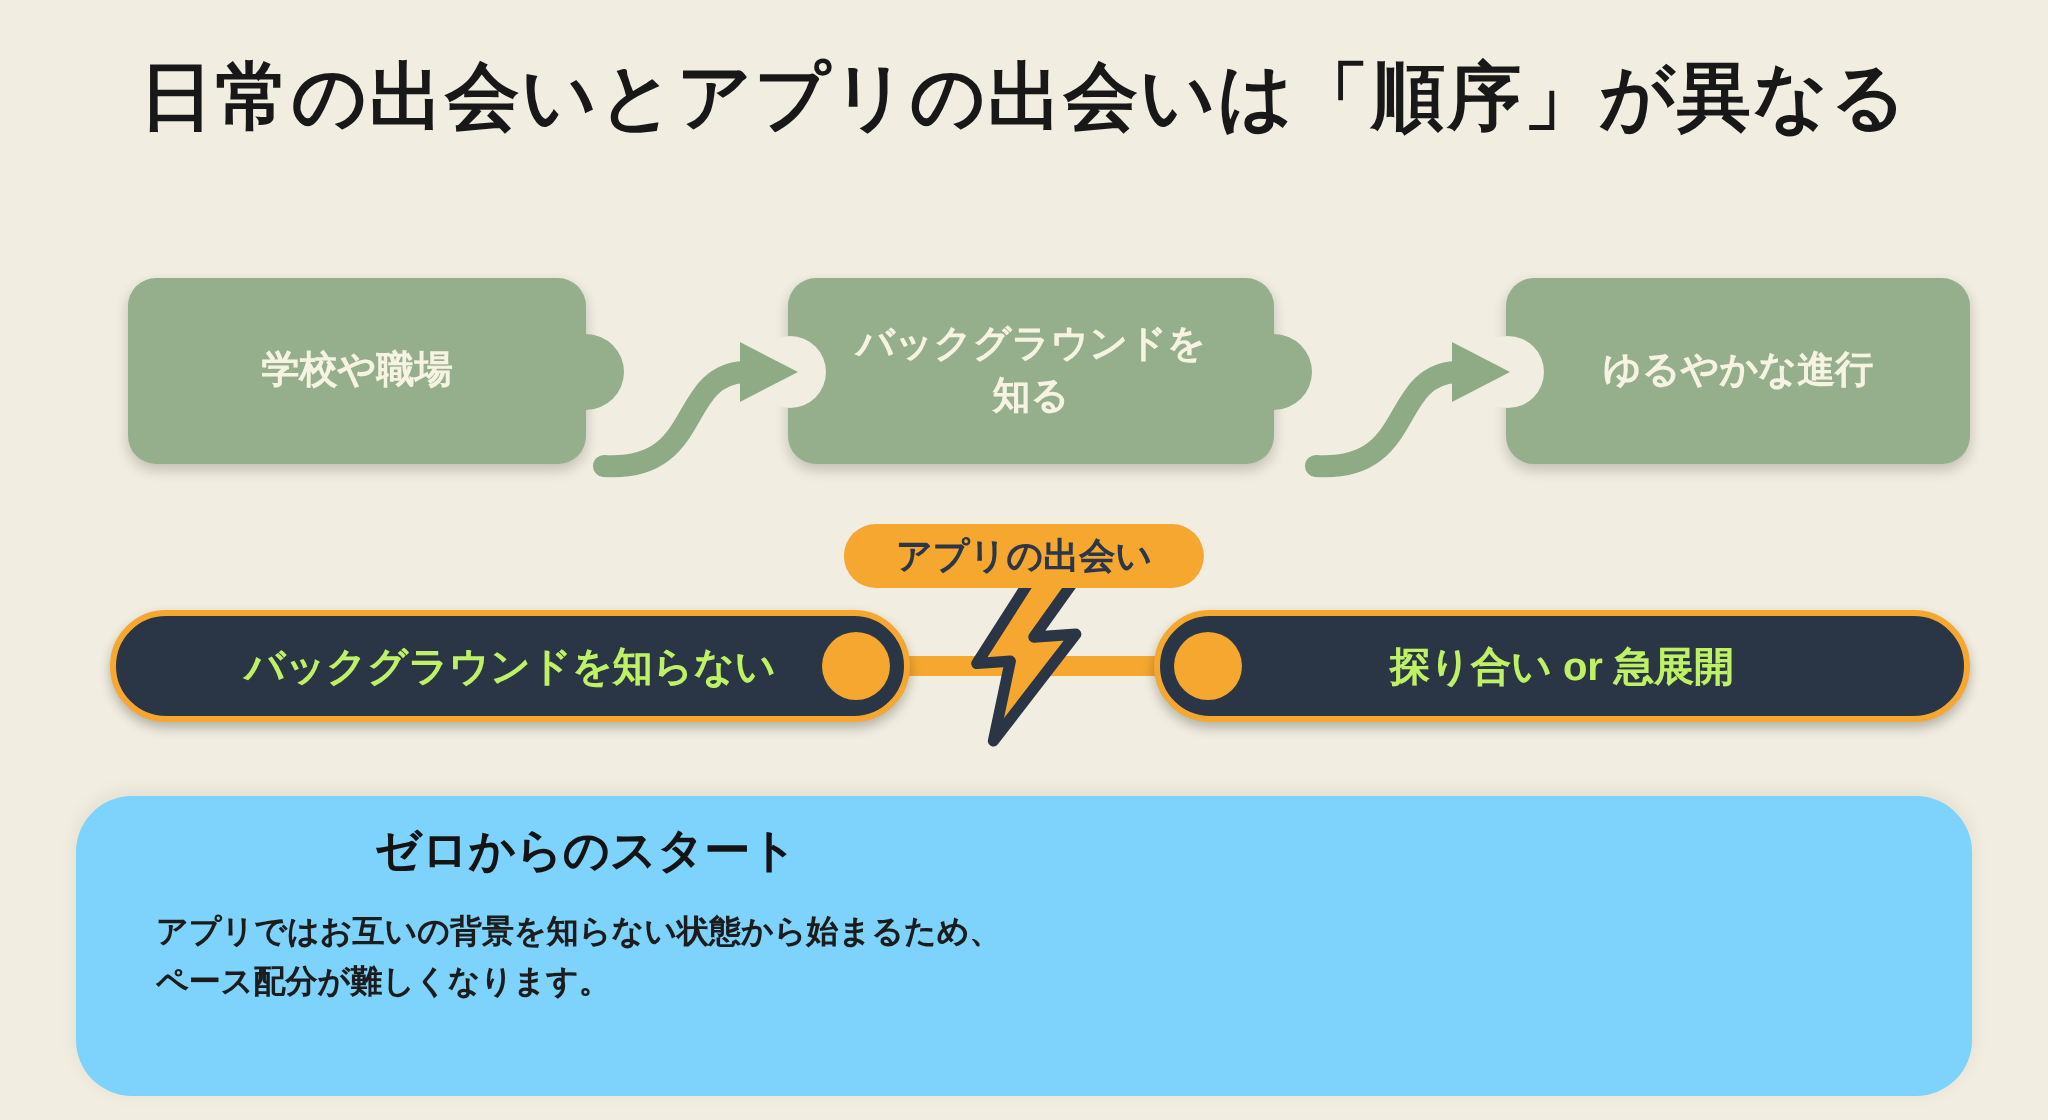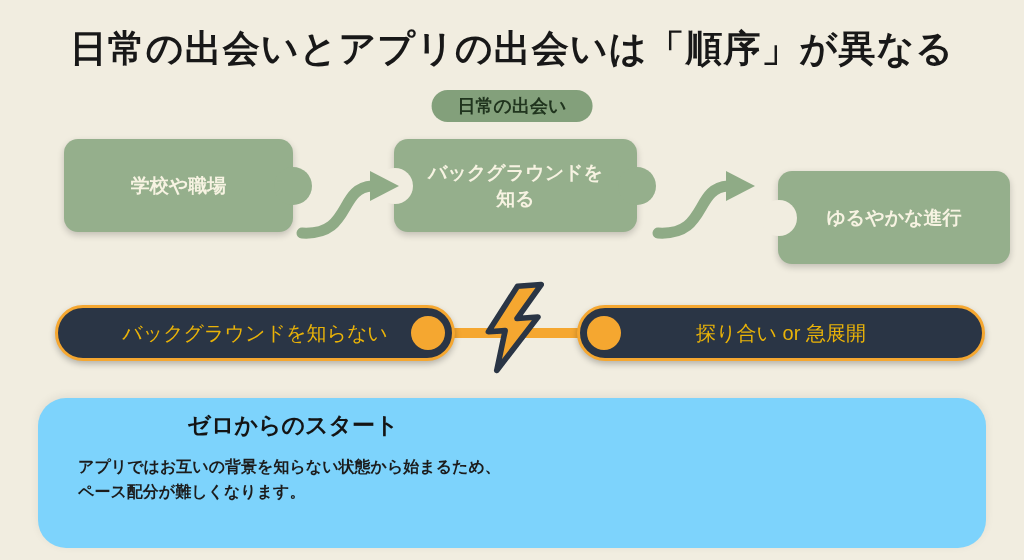--- a/index.html
+++ b/index.html
@@ -23,40 +23,40 @@
 
   .piece {
     position:absolute; top:139px; height:93px;
     background:#95af8c; border-radius:14px;
     display:flex; align-items:center; justify-content:center;
     text-align:center; color:#f7f3e2; font-weight:700; font-size:19px;
     line-height:1.35; box-shadow:0 3px 7px rgba(0,0,0,0.20);
   }
   .piece-1 { left:64px;  width:229px; }
   .piece-2 { left:394px; width:243px; padding:0 30px; }
-  .piece-3 { left:778px; width:232px; padding:0 20px;margin-top:32px; }
+  .piece-3 { left:753px; width:232px; padding:0 20px; }
   .knob {
     position:absolute; right:-19px; top:50%; margin-top:-19px;
     width:38px; height:38px; border-radius:50%; background:#95af8c;
   }
   .socket {
     position:absolute; left:-17px; top:50%; margin-top:-18px;
     width:36px; height:36px; border-radius:50%; background:#f1ede0;
   }
   .flow-arrows { position:absolute; left:0; top:135px; width:1024px; height:115px; pointer-events:none; }
 
   .connector-line {
     position:absolute; left:435px; top:328px; width:160px; height:10px;
     background:#f5a730; z-index:1;
   }
   .dark-bar {
     position:absolute; top:305px; height:56px;
     background:#2a3545; border:3px solid #f5a730; border-radius:28px;
     display:flex; align-items:center; justify-content:center;
-    color:#eab308; font-size:20px; font-weight:400; z-index:2;
+    color:#bef264; font-size:20px; font-weight:700; z-index:2;
     box-shadow:0 3px 6px rgba(0,0,0,0.25);
   }
   .bar-left  { left:55px;  width:400px; }
   .bar-right { left:577px; width:408px; }
   .bar-dot {
     position:absolute; top:50%; transform:translateY(-50%);
     width:34px; height:34px; border-radius:50%; background:#f5a730;
   }
   .dot-right { right:7px; }
   .dot-left  { left:7px; }
@@ -80,21 +80,20 @@
   .body-line { display:block; }
   .highlight-red { color:#bf3a2e; }
 </style>
 </head>
 <body>
 
 <div class="page">
 
   <div class="main-title">日常の出会いとアプリの出会いは「順序」が異なる</div>
 
-  <div class="pill-badge daily-badge">日常の出会い</div>
 
   <div class="piece piece-1">
     <span>学校や職場</span>
     <span class="knob"></span>
   </div>
   <div class="piece piece-2">
     <span class="socket"></span>
     <span>バックグラウンドを知る</span>
     <span class="knob"></span>
   </div>
@@ -103,20 +102,21 @@
     <span>ゆるやかな進行</span>
   </div>
 
   <svg class="flow-arrows" viewBox="0 0 1024 115" xmlns="http://www.w3.org/2000/svg">
     <path d="M 302 98 C 352 101 338 53 372 51" stroke="#8fab86" stroke-width="11" fill="none" stroke-linecap="round"></path>
     <polygon points="370,36 370,66 399,51" fill="#8fab86"></polygon>
     <path d="M 658 98 C 708 101 694 53 728 51" stroke="#8fab86" stroke-width="11" fill="none" stroke-linecap="round"></path>
     <polygon points="726,36 726,66 755,51" fill="#8fab86"></polygon>
   </svg>
 
+  <div class="pill-badge app-badge">アプリの出会い</div>
 
   <div class="connector-line"></div>
 
   <div class="dark-bar bar-left">
     <span>バックグラウンドを知らない</span>
     <span class="bar-dot dot-right"></span>
   </div>
   <div class="dark-bar bar-right">
     <span class="bar-dot dot-left"></span>
     <span>探り合い or 急展開</span>

